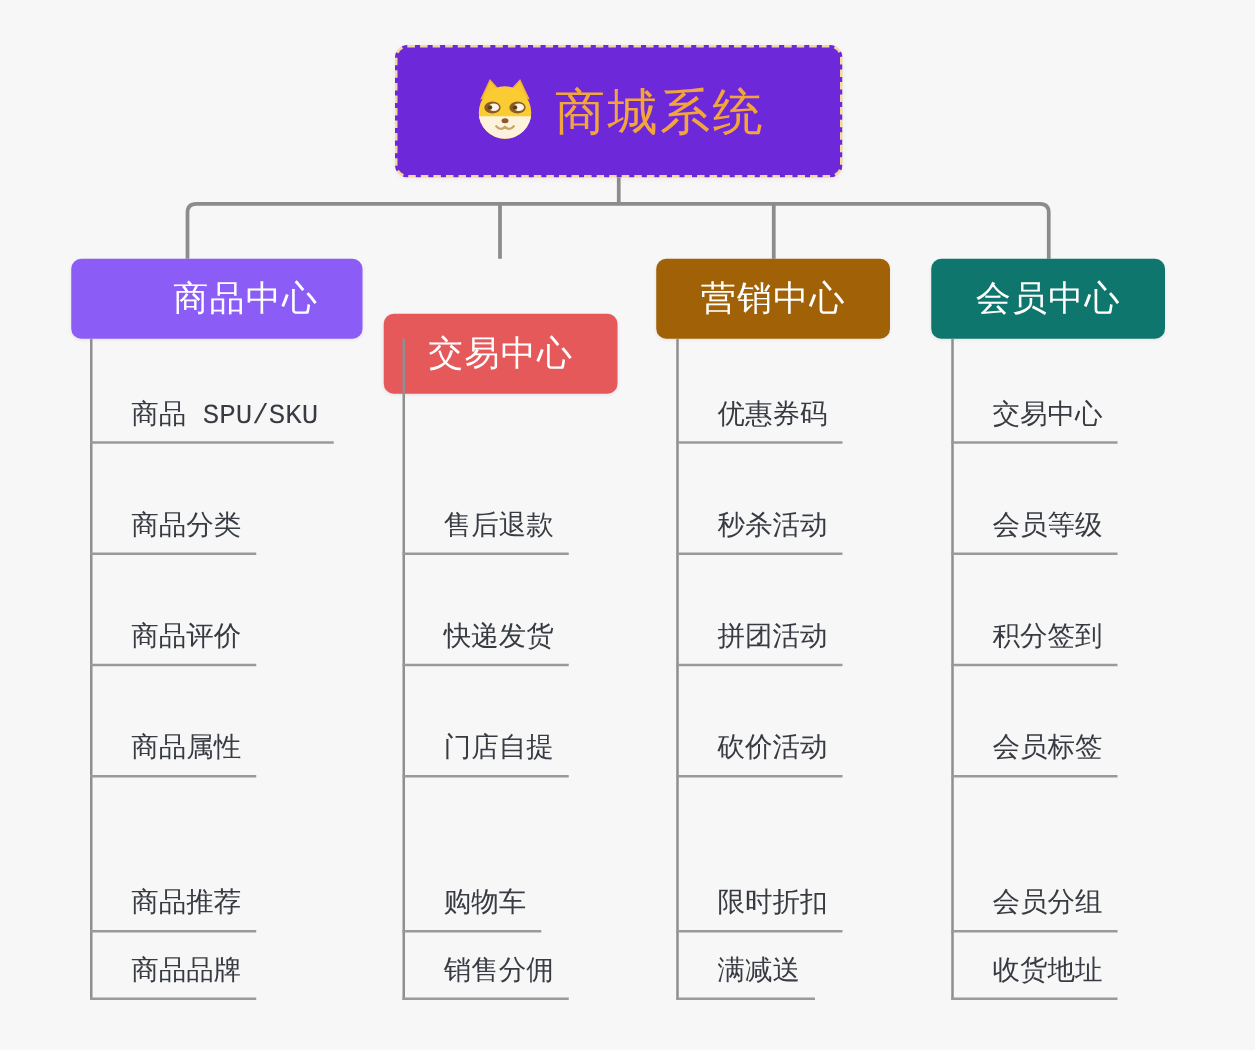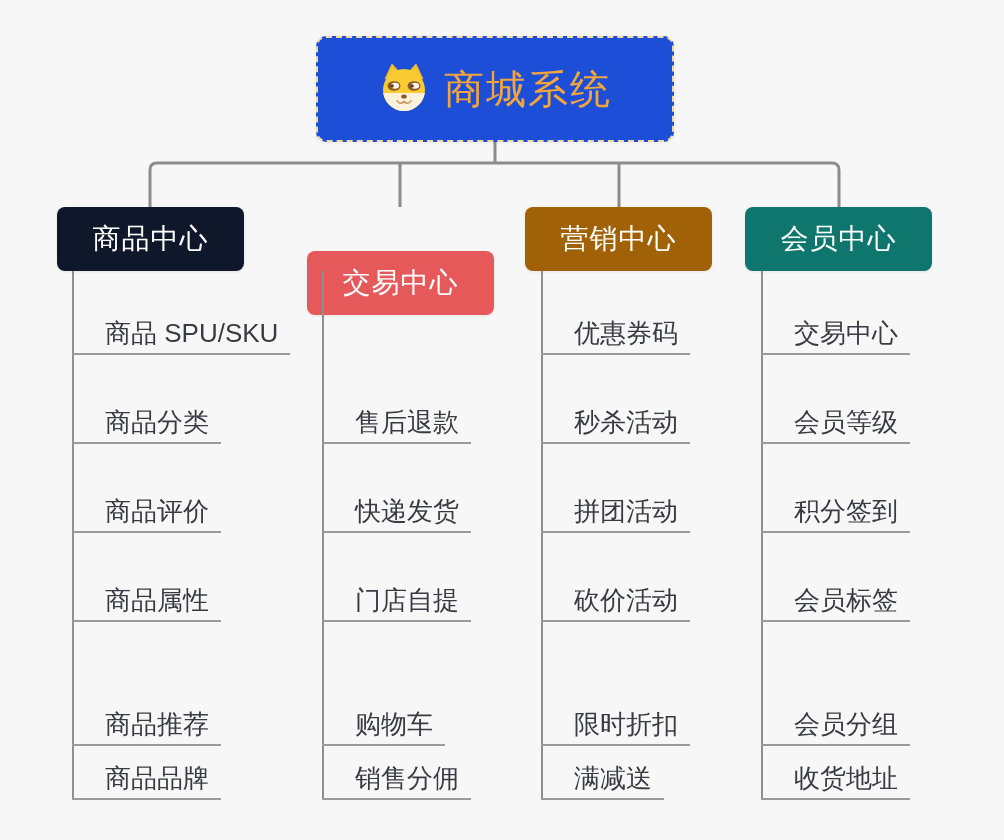--- a/index.html
+++ b/index.html
@@ -6,21 +6,21 @@
   body{font-family:"Liberation Sans", sans-serif;}
   .canvas{position:relative;width:1004px;height:840px;background:#F7F7F7;overflow:hidden;}
 
   
   svg.connectors{position:absolute;left:0;top:0;pointer-events:none;}
   .conn{stroke:#8C8C8C;stroke-width:3;fill:none;}
 
   
   .root-node{
     position:absolute;left:316px;top:36px;width:358px;height:106px;
-    box-sizing:border-box;background:#1d4ed8;border:2px dashed #F5D7A0;border-radius:10px;
+    box-sizing:border-box;background:#6d28d9;border:2px dashed #F5D7A0;border-radius:10px;
     display:flex;align-items:center;justify-content:center;gap:14px;
     box-shadow:0 1px 4px rgba(0,0,0,0.05);cursor:pointer;
   }
   .root-title{font-size:40px;letter-spacing:2px;color:#F2A53C;}
 
   
   .branch{
     position:absolute;top:207px;width:187px;height:64px;border-radius:8px;
     display:flex;align-items:center;justify-content:center;
     color:#FFFFFF;font-size:28px;letter-spacing:1px;cursor:pointer;
@@ -33,21 +33,21 @@
   .v1{left:72px;} .v2{left:322px;} .v3{left:541px;} .v4{left:761px;}
 
   
   .leaf{position:absolute;white-space:nowrap;cursor:pointer;}
   .col1{left:72px;} .col2{left:322px;} .col3{left:541px;} .col4{left:761px;}
   .row1{top:317px;} .row2{top:406px;} .row3{top:495px;}
   .row4{top:584px;} .row5{top:708px;} .row6{top:762px;}
   .leaf-label{
     display:inline-block;padding:0 12px 4px 33px;
     border-bottom:2px solid #9A9A9A;
-    font-size:26px;line-height:32px;color:#383C42;
+    font-size:22px;line-height:32px;color:#383C42;font-family:Liberation Mono, monospace;
   }
 </style>
 </head>
 <body>
 
 <div class="canvas">
 
   <svg class="connectors" width="1004" height="212">
     <path class="conn" d="M495,142 L495,163"></path>
     <path class="conn" d="M150,207 L150,170 Q150,163 157,163 L832,163 Q839,163 839,170 L839,207"></path>
@@ -73,21 +73,21 @@
         <ellipse cx="36" cy="24" rx="6.5" ry="4.8" fill="#8A5B26"></ellipse>
         <ellipse cx="37" cy="23.8" rx="4.2" ry="3" fill="#FDF6E8"></ellipse>
         <circle cx="34" cy="24" r="1.8" fill="#5F3A16"></circle>
         <ellipse cx="26" cy="34.5" rx="2.8" ry="2" fill="#8A5B26"></ellipse>
         <path d="M19,39 Q22.5,43 26,39.5 Q29.5,43 33,39" stroke="#C9A36B" stroke-width="1.8" fill="none" stroke-linecap="round"></path>
       </svg>
     </span>
     <span class="root-title">商城系统</span>
   </div>
 
-  <div class="branch b1" style="background: #0f172a;">
+  <div class="branch b1" style="background: #8b5cf6; padding-left: 46px;">
     <span>商品中心</span>
   </div>
   <div class="branch b2" style="background: rgb(229, 89, 91);">
     <span>交易中心</span>
   </div>
   <div class="branch b3" style="background: #a16207;">
     <span>营销中心</span>
   </div>
   <div class="branch b4" style="background: #0f766e;">
     <span>会员中心</span>

